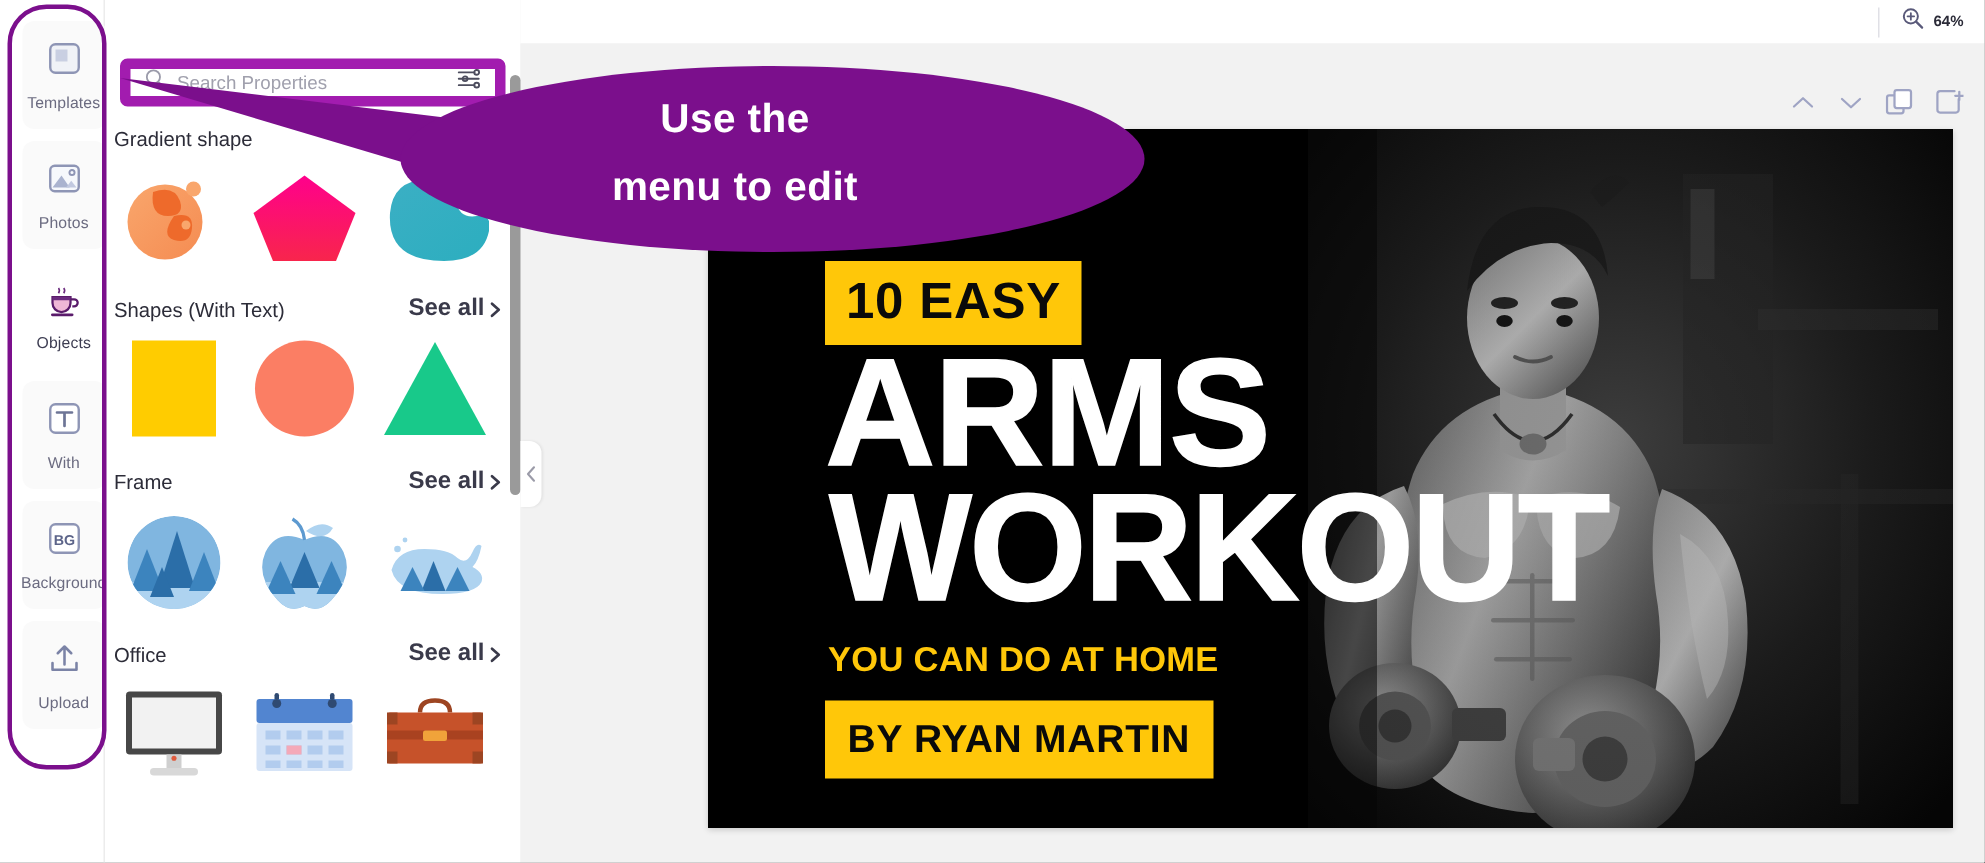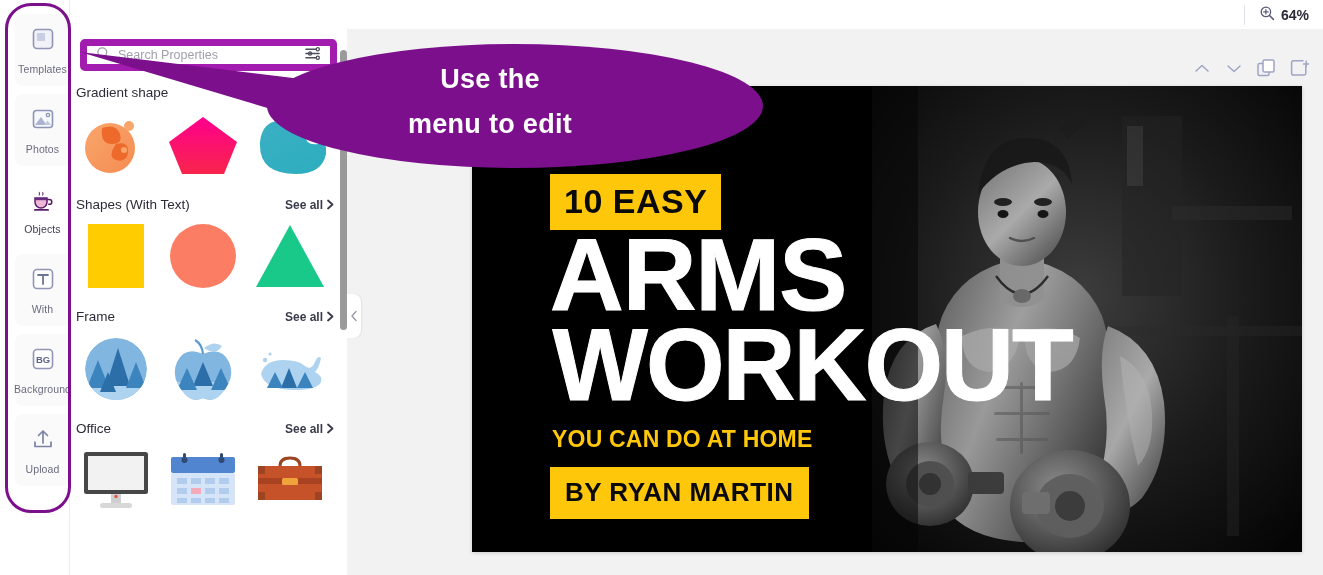--- a/index.html
+++ b/index.html
@@ -54,21 +54,21 @@
   }
   #search-input::placeholder { color: #a0a0ad; }
 
   .section { padding: 0 4px 0 4px; }
   .section-head {
     display: flex; align-items: center; justify-content: space-between;
     padding: 14px 8px 7px 2px;
   }
   .section-title { font-size: 13.5px; color: #2c2c38; }
   .see-all {
-    font-size: 12px; color: #3a3a4a; cursor: pointer;
+    font-size: 16px; color: #3a3a4a; cursor: pointer;
     display: flex; align-items: center; gap: 3px; font-weight: 600;
   }
   .thumb-row { display: flex; gap: 7px; padding: 0 2px; }
   .thumb {
     width: 80px; height: 76px; border-radius: 4px; cursor: pointer;
     display: flex; align-items: center; justify-content: center; overflow: hidden;
   }
 
   
   #panel-scroll {
@@ -84,21 +84,21 @@
   }
 
   
   #topbar {
     position: absolute; left: 347px; top: 0; right: 0; height: 29px;
     background: #ffffff; display: flex; align-items: center; justify-content: flex-end;
     padding-right: 14px; gap: 0;
   }
   #top-divider { width: 1px; height: 20px; background: #e0e0e6; margin-right: 14px; }
   #zoom-group { display: flex; align-items: center; gap: 6px; cursor: pointer; }
-  #zoom-level { font-size: 14px; font-weight: bold; color: #2b2b38; }
+  #zoom-level { font-size: 10px; font-weight: bold; color: #2b2b38; }
 
   
   #canvas-area {
     position: absolute; left: 347px; top: 29px; right: 0; bottom: 0;
     background: #f2f2f2;
   }
   #page-tools {
     position: absolute; right: 14px; top: 30px;
     display: flex; align-items: center; gap: 14px;
   }

